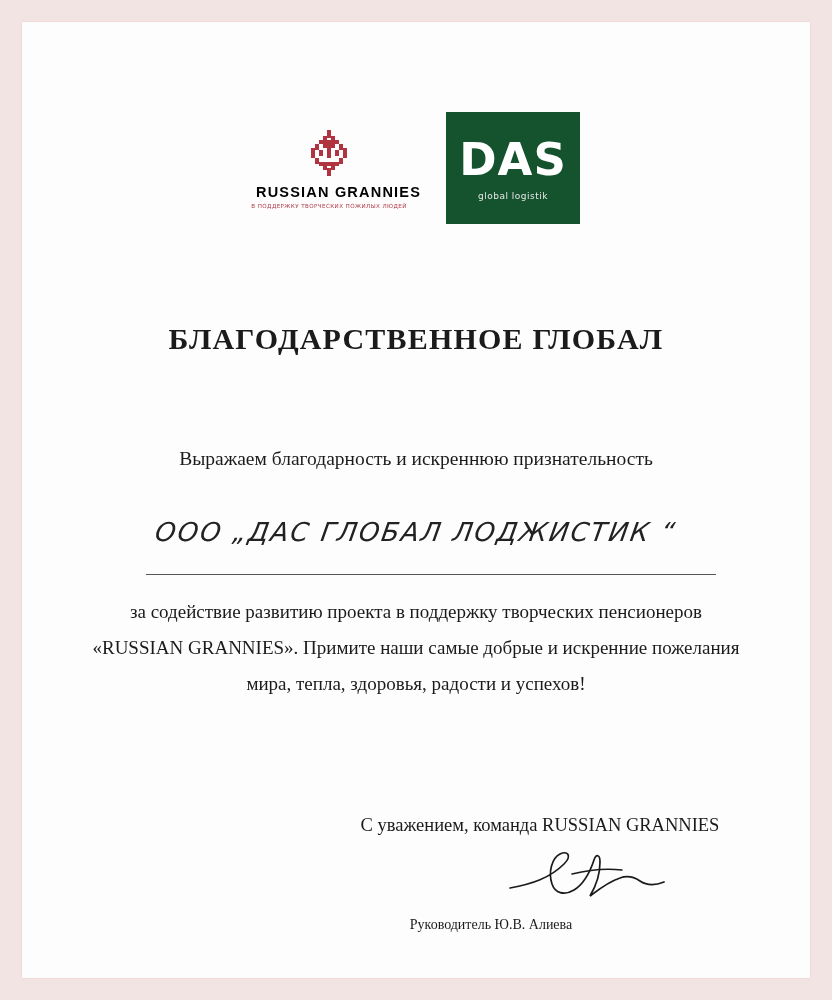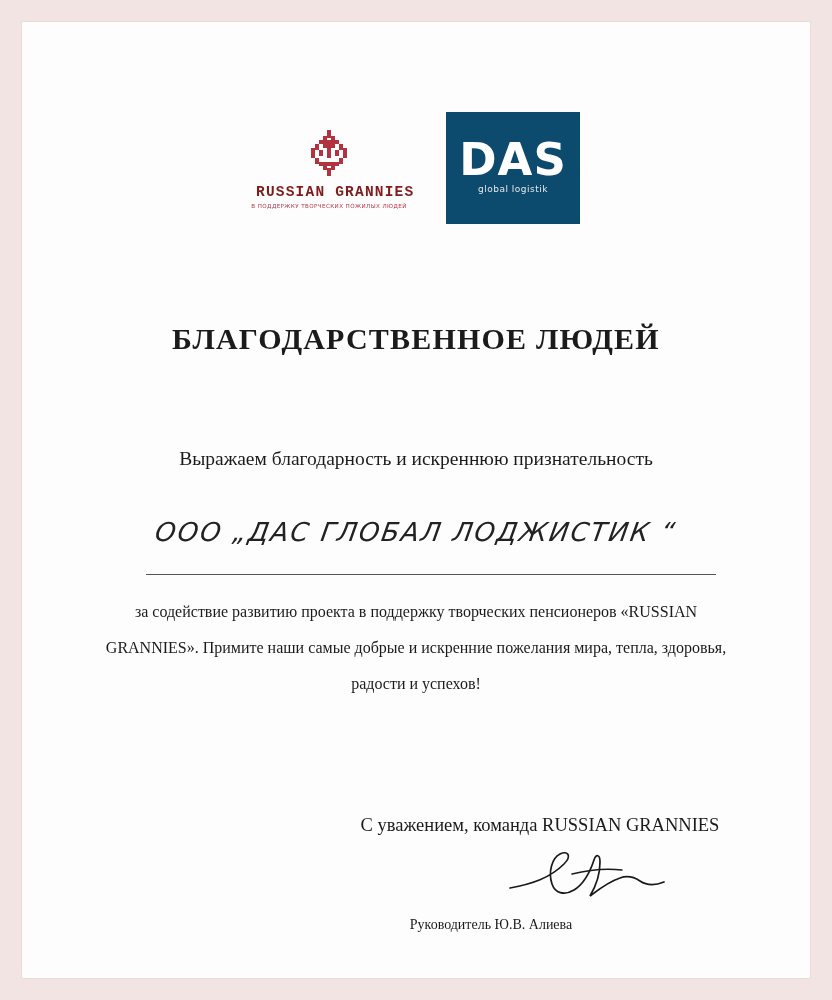--- a/index.html
+++ b/index.html
@@ -53,59 +53,59 @@
     width: 170px;
     text-align: center;
   }
   .rg-mark {
     width: 46px;
     height: 46px;
     margin: 0 auto 8px auto;
     position: relative;
   }
   .rg-name {
-    font-family: Liberation Mono, monospace;
+    font-family: Liberation Sans, sans-serif;
     font-size: 14.5px;
     letter-spacing: 1.2px;
-    color: #7f1d1d;
+    color: #000000;
     font-weight: bold;
     white-space: nowrap;
     margin-left: 12px;
   }
   .rg-tag {
     font-family: "DejaVu Sans", sans-serif;
     font-size: 5.6px;
     letter-spacing: 0.4px;
     color: #b03a46;
     margin-top: 3px;
     white-space: nowrap;
   }
   .das-logo {
     position: absolute;
     left: 424px;
     top: 0px;
     width: 134px;
     height: 112px;
-    background: #0c4a6e;
+    background: #14532d;
     color: #ffffff;
     text-align: center;
   }
   .das-main {
     font-family: "DejaVu Sans", sans-serif;
     font-weight: bold;
     font-size: 45px;
     letter-spacing: 1px;
     line-height: 1;
     padding-top: 25px;
   }
   .das-sub {
     font-family: "DejaVu Sans", sans-serif;
     font-size: 9px;
     letter-spacing: 0.5px;
-    margin-top: 2px;
+    margin-top: 9px;
     color: #e8e8e8;
   }
 
   
   .title {
     position: absolute;
     top: 300px;
     left: 0;
     width: 100%;
     text-align: center;
@@ -144,21 +144,21 @@
     left: 124px;
     width: 570px;
     border-bottom: 1.4px solid #555;
   }
   .para {
     position: absolute;
     top: 572px;
     left: 68px;
     width: 652px;
     text-align: center;
-    font-size: 16px;
+    font-size: 19px;
     line-height: 36px;
     color: #1b1b1b;
   }
   .signature-line {
     position: absolute;
     top: 793px;
     left: 0;
     width: 100%;
     text-align: center;
     font-size: 18.5px;
@@ -230,21 +230,21 @@
           <div class="rg-tag">В ПОДДЕРЖКУ ТВОРЧЕСКИХ ПОЖИЛЫХ ЛЮДЕЙ</div>
         </div>
 
         <div class="das-logo">
           <div class="das-main">DAS</div>
           <div class="das-sub">global logistik</div>
         </div>
 
       </div>
 
-      <div class="title">БЛАГОДАРСТВЕННОЕ ЛЮДЕЙ</div>
+      <div class="title">БЛАГОДАРСТВЕННОЕ ГЛОБАЛ</div>
 
       <div class="subtitle">Выражаем благодарность и искреннюю признательность</div>
 
       <div class="handwriting">ООО „ДАС ГЛОБАЛ ЛОДЖИСТИК “</div>
       <div class="handline"></div>
 
       <div class="para">за содействие развитию проекта в поддержку творческих пенсионеров «RUSSIAN GRANNIES». Примите наши самые добрые и искренние пожелания мира, тепла, здоровья, радости и успехов!</div>
 
       <div class="signature-line">
         <span class="inner">С уважением, команда RUSSIAN GRANNIES</span>

